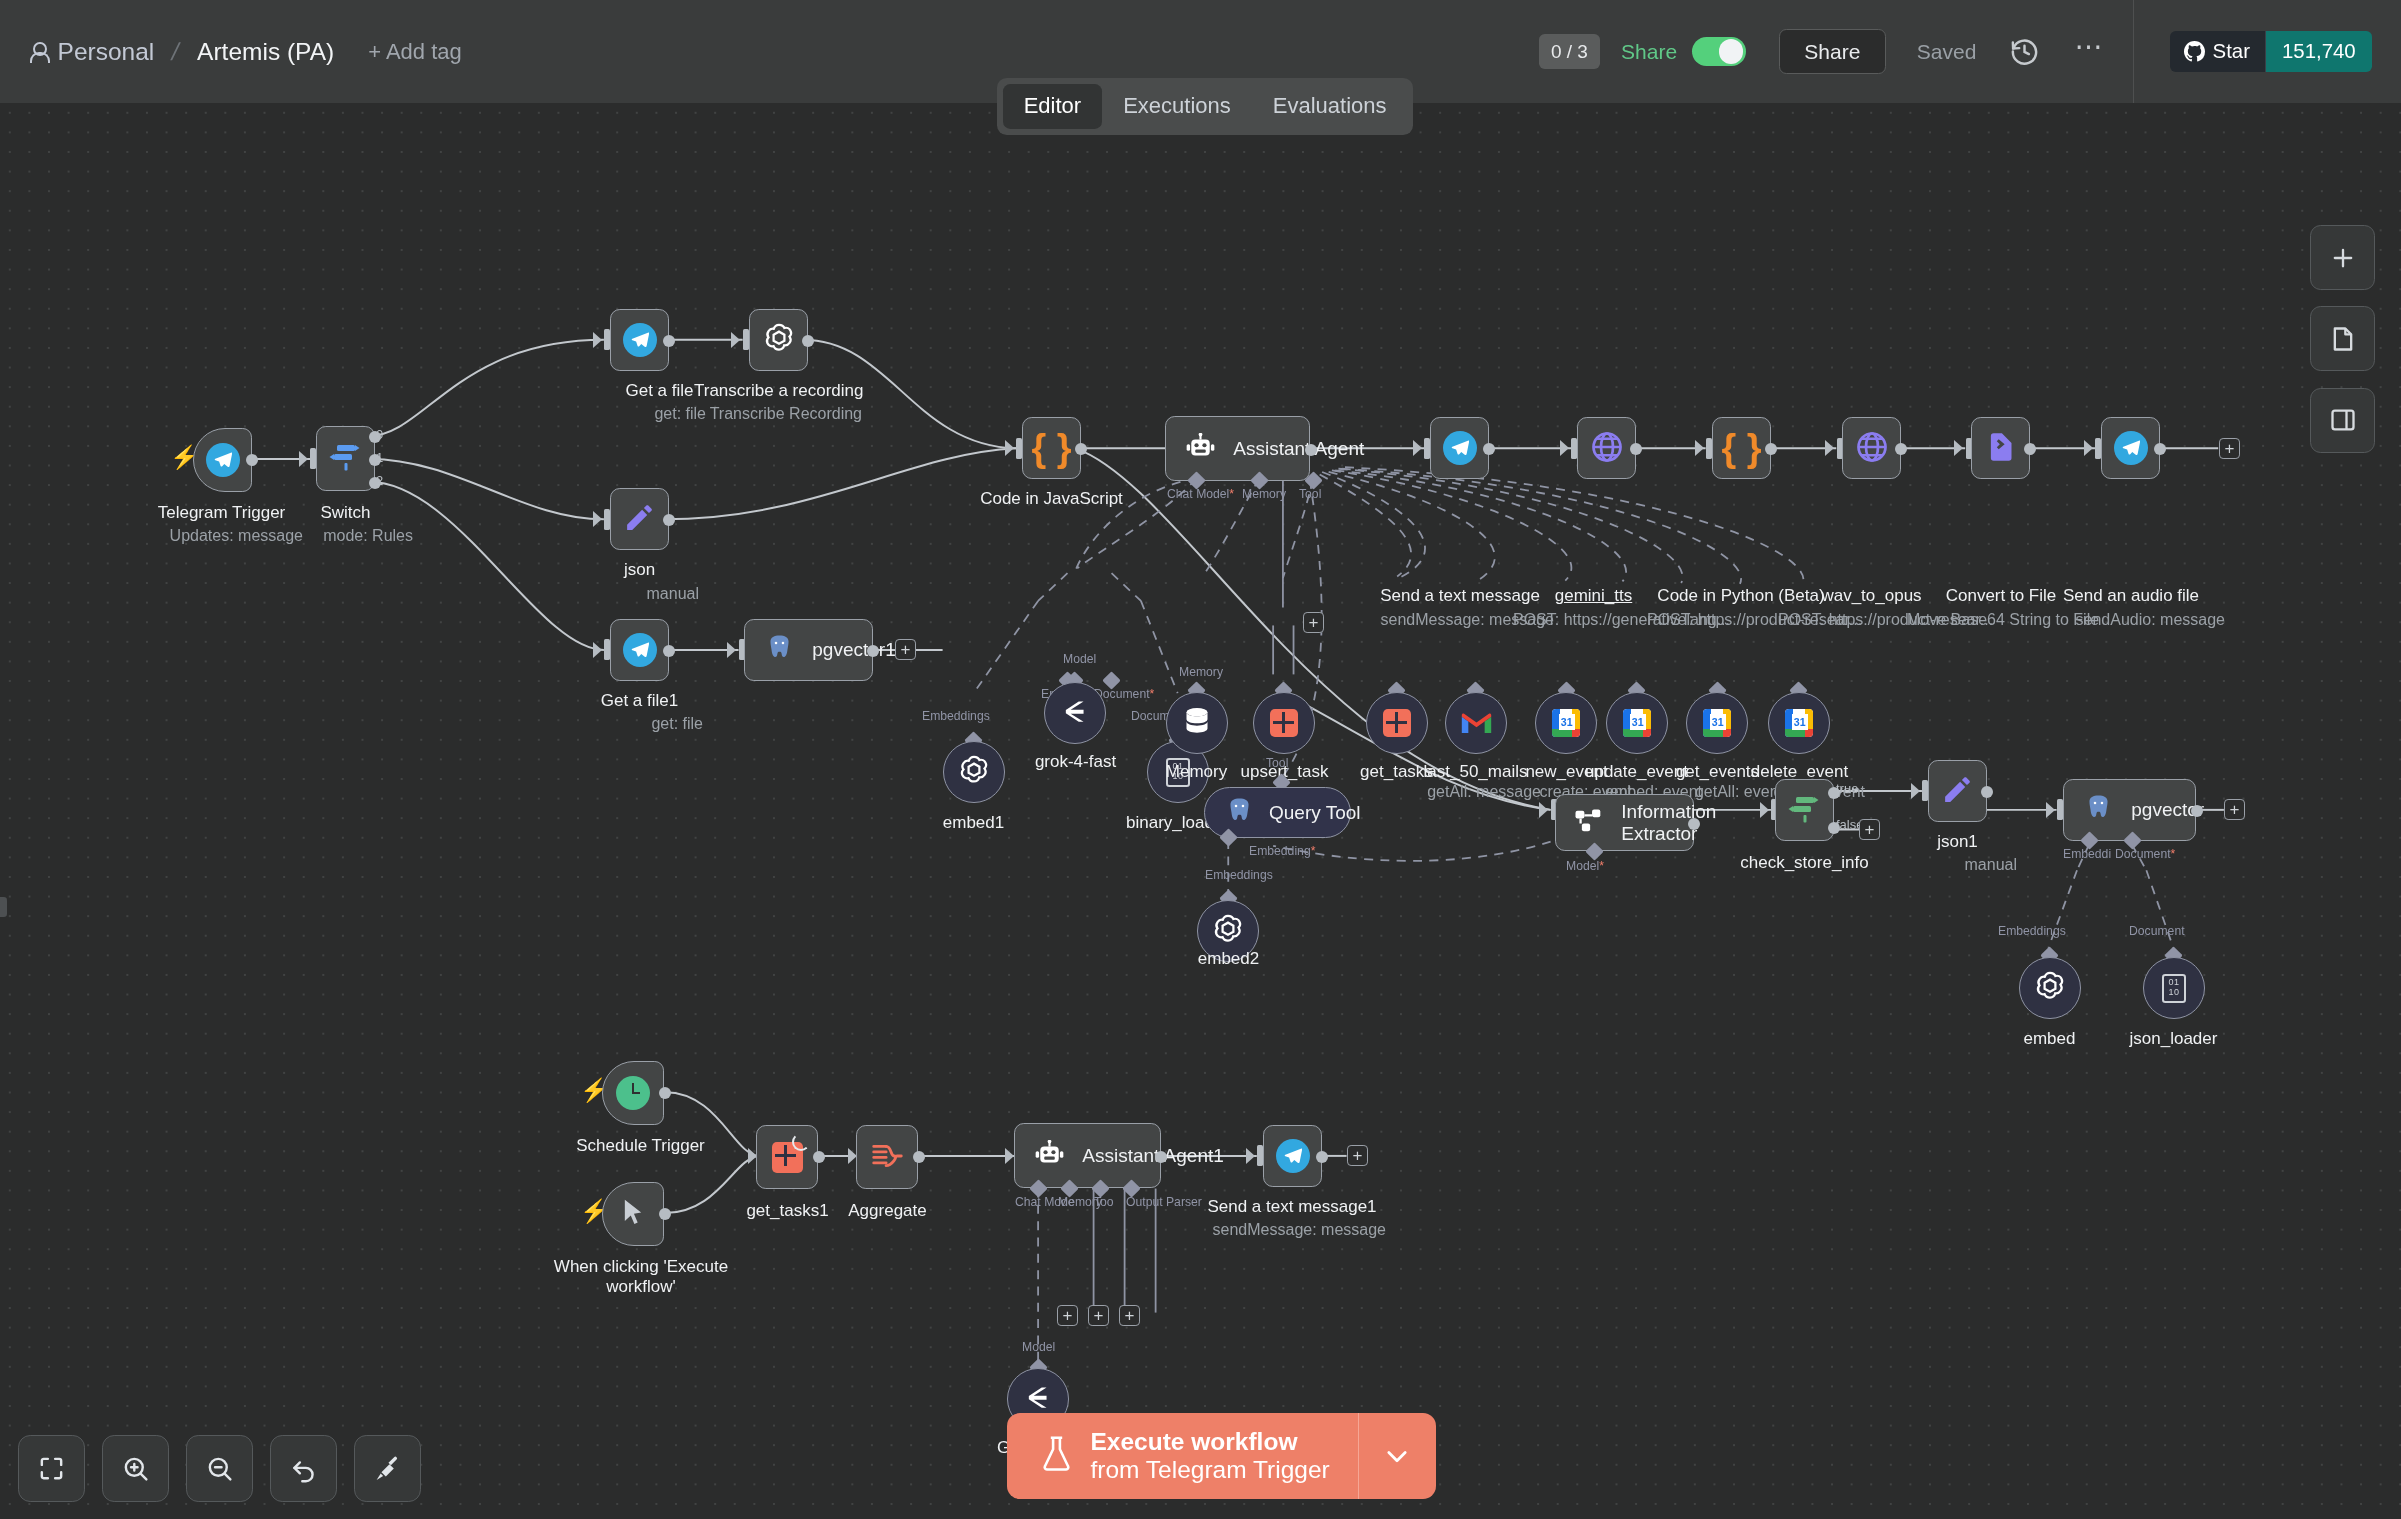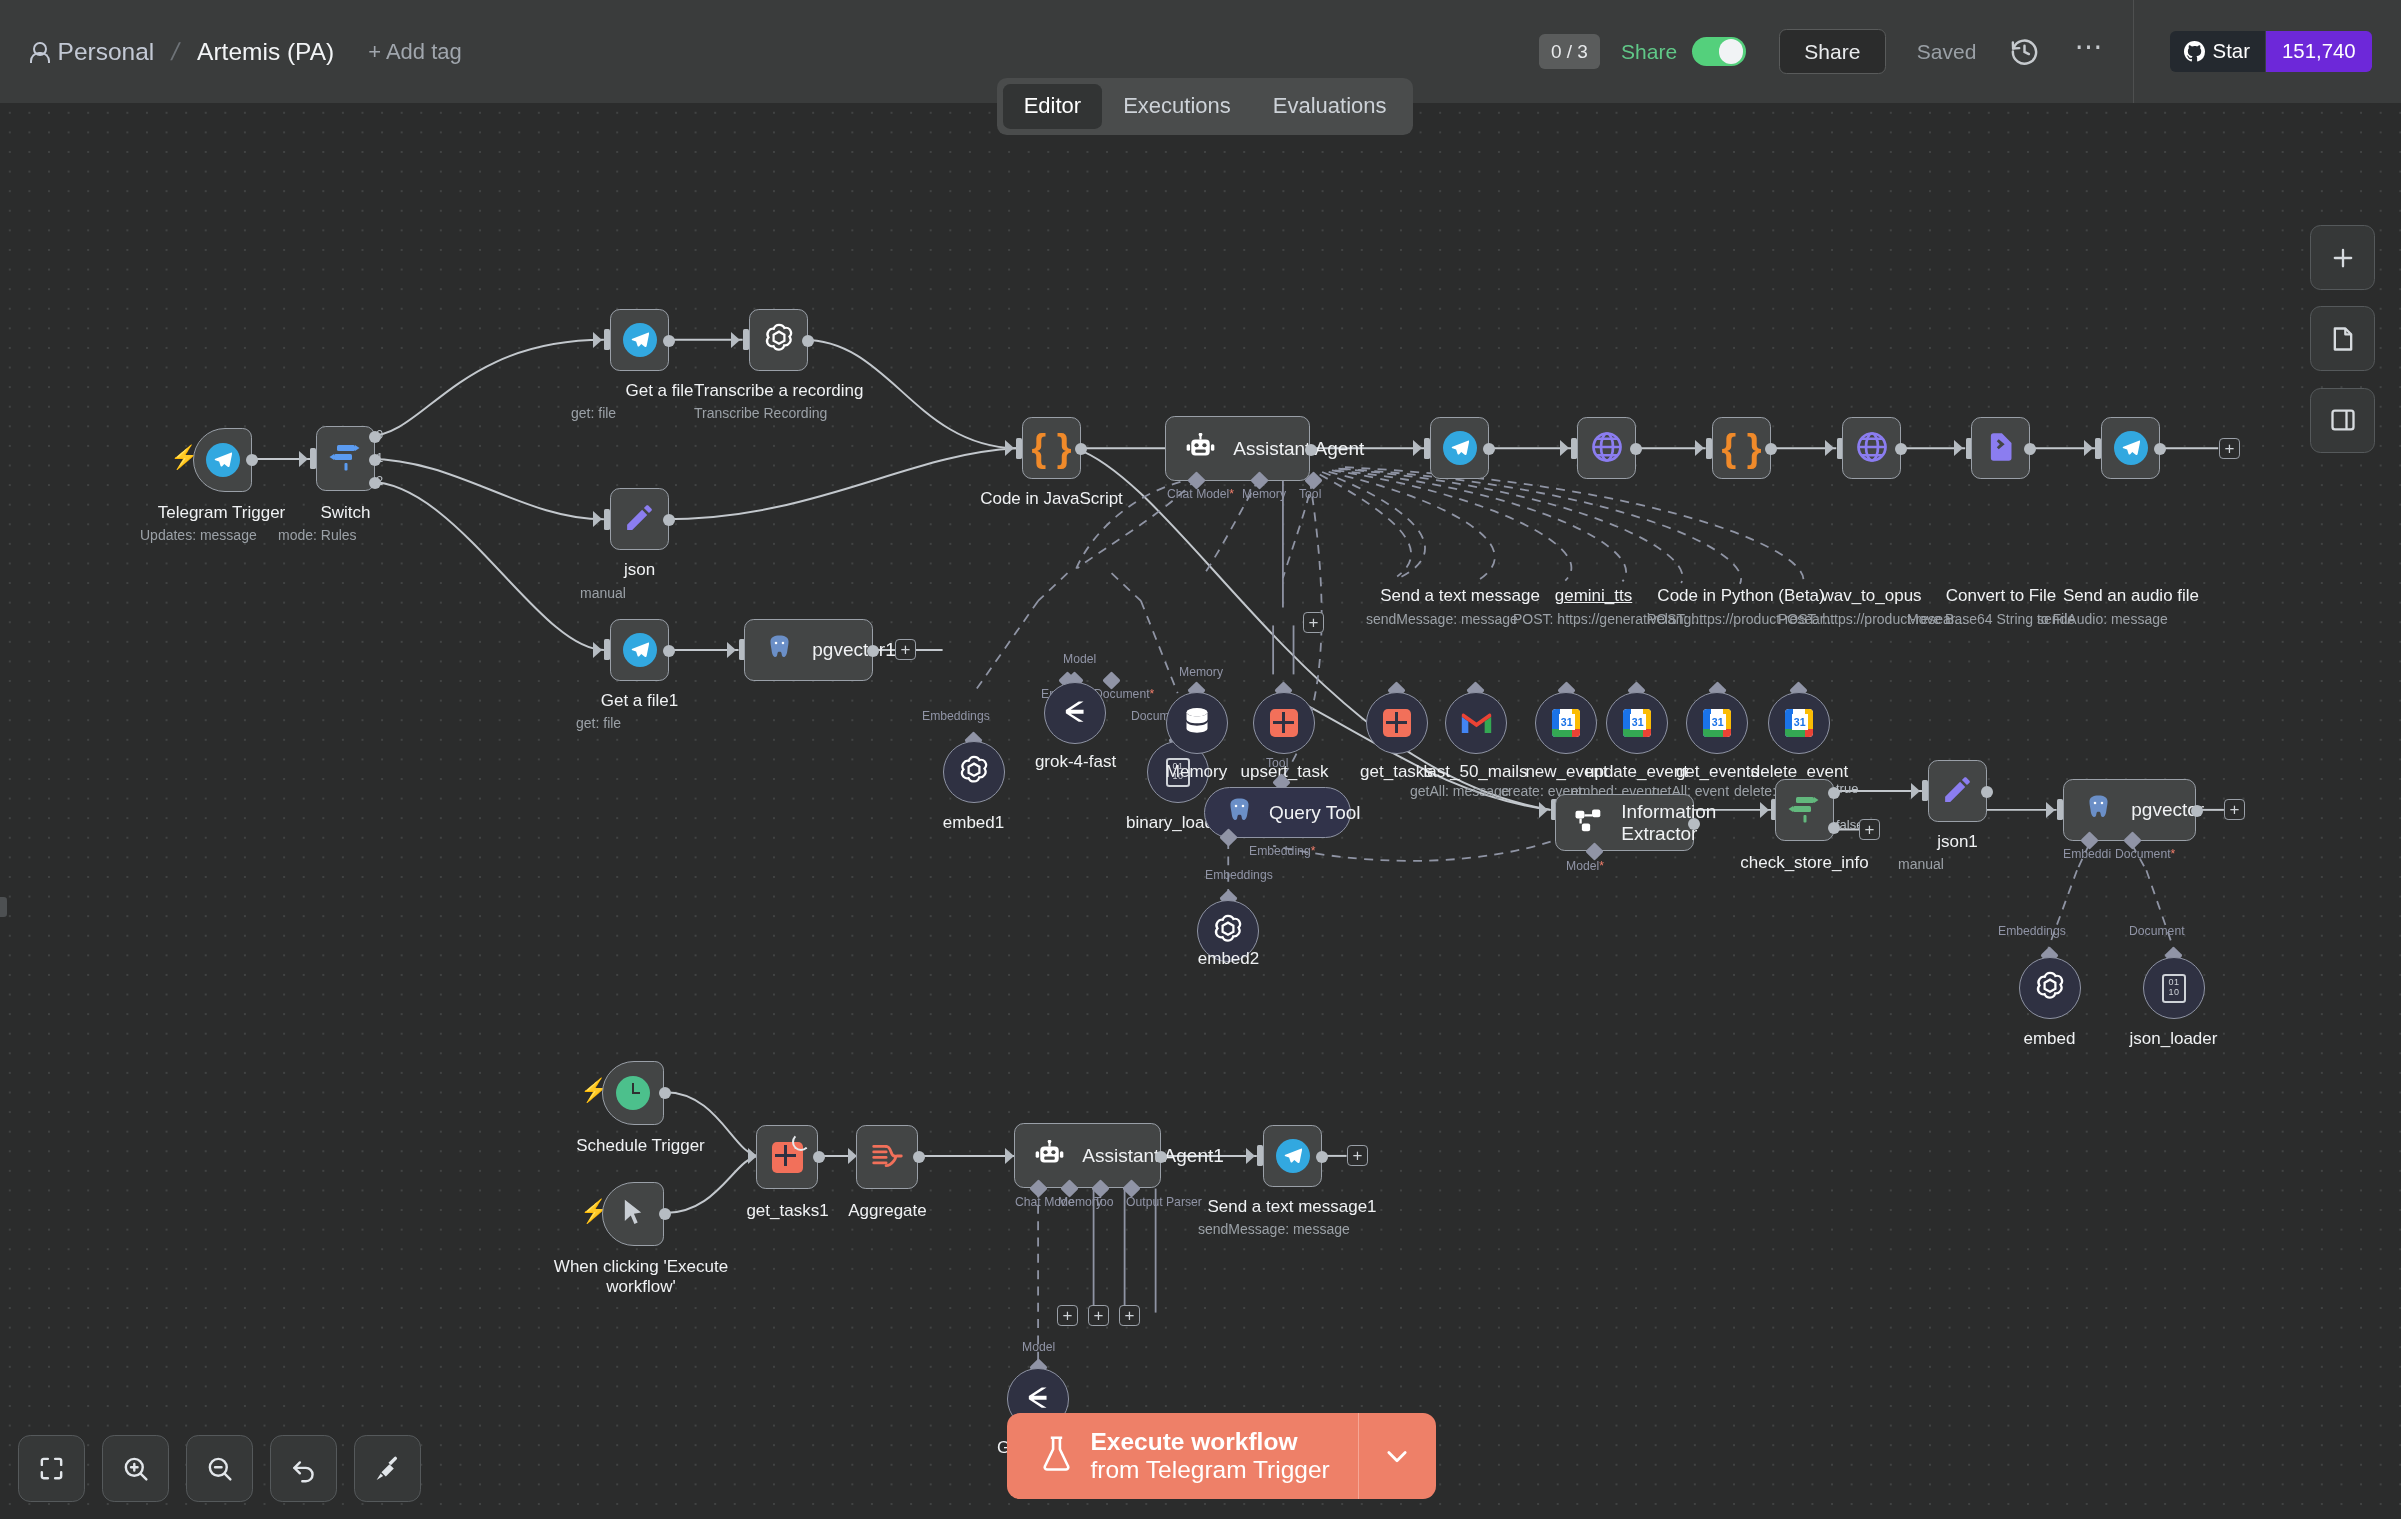--- a/index.html
+++ b/index.html
@@ -65,21 +65,21 @@
 
   .star-widget {
     display:flex; align-items:stretch; margin-left:36px; margin-right:29px;
     border-radius:5.7px; overflow:hidden; font-size:20.4px;
   }
   .star-left {
     background:#24292f; color:#fff; display:flex; align-items:center; gap:7.3px;
     padding:9px 14.7px;
   }
   .star-right {
-    background:#6d28d9; color:#fff; display:flex; align-items:center;
+    background:#0f766e; color:#fff; display:flex; align-items:center;
     padding:9px 16.3px; border-left:0.8px solid #3a4048;
   }
 
   
   #tabs {
     position:absolute; top:78px; left:997px;
     display:flex; align-items:center; gap:0;
     background:#4a4c4c; border-radius:9.8px; padding:5.7px;
     z-index:45;
   }
@@ -117,21 +117,21 @@
   .npill {
     position:absolute; background:#31334a; border:1.3px solid #8f94a4;
     border-radius:33px; display:flex; align-items:center; padding-left:18px; gap:13px;
   }
   .nlabel {
     position:absolute; text-align:center; color:#f0f2f4; font-size:17px;
     white-space:nowrap; line-height:1.2;
   }
   .nlabel.wrap { white-space:normal; }
   .nsub {
-    position:absolute; text-align:left; color:#9ba1a7; font-size:14px;
+    position:absolute; text-align:right; color:#9ba1a7; font-size:16px;
     white-space:nowrap;
   }
   .inline-name { color:#f0f2f4; font-size:19px; white-space:nowrap; }
   .dot {
     position:absolute; width:12.2px; height:12.2px; border-radius:50%;
     background:#b6bcc2;
   }
   .inarrow {
     position:absolute; width:0; height:0;
     border-top:8.2px solid transparent; border-bottom:8.2px solid transparent;

